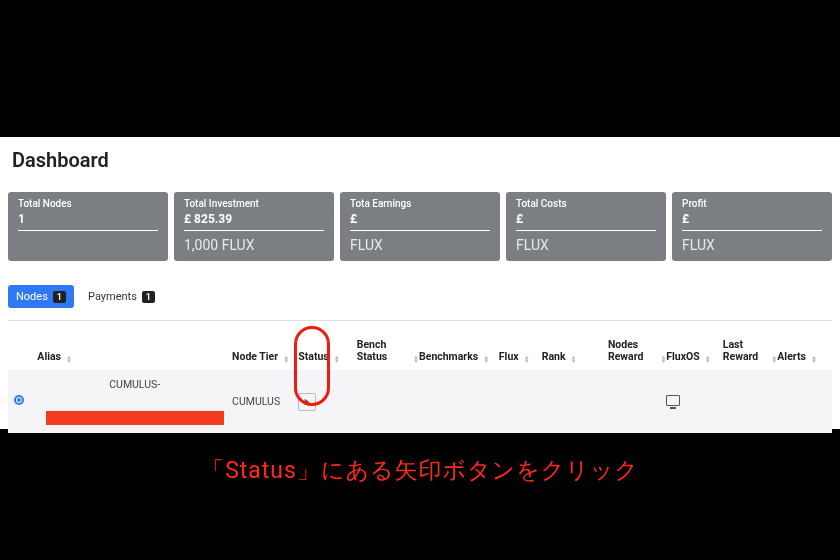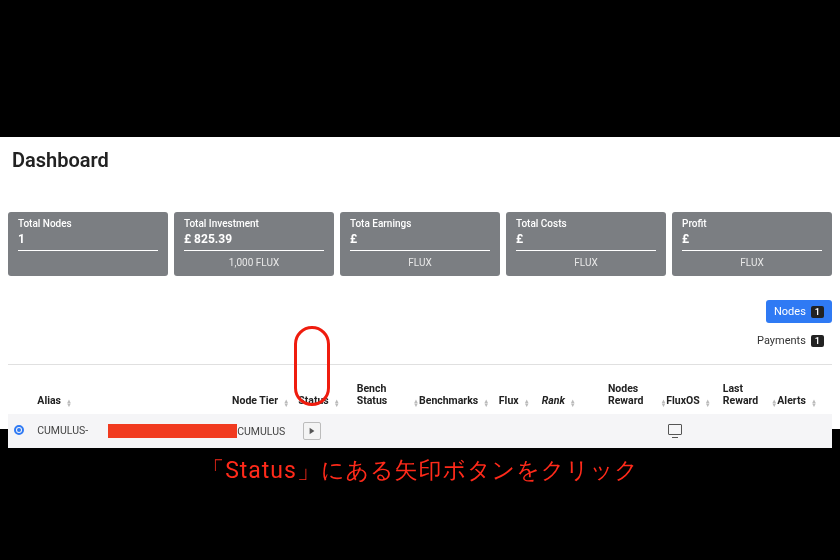--- a/index.html
+++ b/index.html
@@ -1,51 +1,51 @@
 <!DOCTYPE html>
 <html><head>
 <meta charset="utf-8">
 <style>
   * { box-sizing: border-box; margin: 0; padding: 0; }
   body { font-family: -apple-system, BlinkMacSystemFont, "Segoe UI", Roboto, sans-serif; background: #000; width: 840px; height: 560px; position: relative; overflow: hidden; }
   .whitebox { position: absolute; left: 0; top: 137px; width: 840px; height: 292px; background: #fff; }
   .content { position: absolute; left: 4px; top: 142px; width: 832px; }
   .dash-title { font-size: 20px; font-weight: 600; color: #222; padding: 6px 8px 10px 8px; }
-  .cards { display: flex; gap: 6px; padding: 10px 4px; margin-top: 20px; }
+  .cards { display: flex; gap: 6px; padding: 10px 4px; }
   .card { background: #7b7e82; border-radius: 3px; padding: 6px 10px 8px 10px; color: #fff; flex: 1; min-width: 0; }
   .card-label { font-size: 10px; font-weight: 500; margin-bottom: 3px; }
   .card-value { font-size: 12px; font-weight: 700; margin-bottom: 4px; }
   .card-hr { border: none; border-top: 1px solid #fff; margin: 2px 0 6px 0; }
-  .card-sub { font-size: 10px; color: #e8e8e8; text-align: center; }
-  .tabs { display: flex; gap: 6px; padding: 14px 4px 12px 4px; align-items: flex-end; flex-direction: column; }
+  .card-sub { font-size: 14px; color: #e8e8e8; }
+  .tabs { display: flex; gap: 6px; padding: 14px 4px 12px 4px; align-items: center; }
   .tab { font-size: 11px; padding: 5px 8px; border-radius: 3px; display: flex; align-items: center; gap: 5px; cursor: pointer; }
   .tab.active { background: #2f7af4; color: #fff; }
   .tab.inactive { color: #333; }
   .tab-badge { background: #222; color: #fff; border-radius: 2px; font-size: 9px; padding: 1px 4px; font-weight: 600; }
   .table-wrap { margin: 0 4px; border-top: 1px solid #e0e0e0; }
   .thead { display: flex; align-items: flex-end; padding: 18px 6px 8px 6px; }
   .th { font-size: 10.5px; font-weight: 700; color: #222; display: flex; align-items: flex-end; gap: 2px; line-height: 1.1; }
   .sort { display: inline-flex; flex-direction: column; margin-left: 3px; font-size: 6px; color: #bbb; line-height: 0.6; }
   .c-radio { width: 24px; }
   .c-alias { width: 200px; }
   .c-tier  { width: 68px; }
   .c-status{ width: 60px; }
   .c-bench { width: 64px; }
   .c-benchmarks { width: 82px; }
   .c-flux  { width: 44px; }
-  .c-rank  { width: 68px; font-style: italic; }
+  .c-rank  { width: 68px; }
   .c-next  { width: 60px; }
   .c-fluxos{ width: 58px; }
   .c-last  { width: 56px; }
   .c-alerts{ width: 50px; }
   .trow { display: flex; align-items: center; padding: 8px 6px; background: #f5f5f7; }
   .td { font-size: 10.5px; color: #444; }
   .radio { width: 10px; height: 10px; border: 2px solid #2f7af4; border-radius: 50%; display: inline-block; position: relative; }
   .radio::after { content: ""; width: 4px; height: 4px; background: #2f7af4; border-radius: 50%; position: absolute; left: 1px; top: 1px; }
-  .alias-cell { display: flex; flex-direction: row; align-items: flex-start; gap: 20px; }
+  .alias-cell { display: flex; flex-direction: column; align-items: center; gap: 20px; }
   .redbar { width: 178px; height: 14px; background: #f13a1f; }
   .arrow-btn { width: 18px; height: 18px; border: 1px solid #bcbcbc; background: #f4f4f4; display: inline-flex; align-items: center; justify-content: center; border-radius: 2px; cursor: pointer; }
   .arrow-btn svg { width: 8px; height: 8px; }
   .monitor-icon { width: 14px; height: 11px; border: 1.5px solid #555; border-radius: 1px; display: inline-block; position: relative; }
   .monitor-icon::after { content: ""; position: absolute; bottom: -4px; left: 3px; width: 6px; height: 1.5px; background: #555; }
   .ring { position: absolute; left: 294px; top: 326px; width: 36px; height: 80px; border: 3.5px solid #ef1c0e; border-radius: 18px; pointer-events: none; }
   .caption { position: absolute; left: 0; top: 455px; width: 840px; text-align: center; font-size: 23px; font-weight: 400; color: #ff2a1a; letter-spacing: 1px; }
 </style>
 </head>
 <body>

